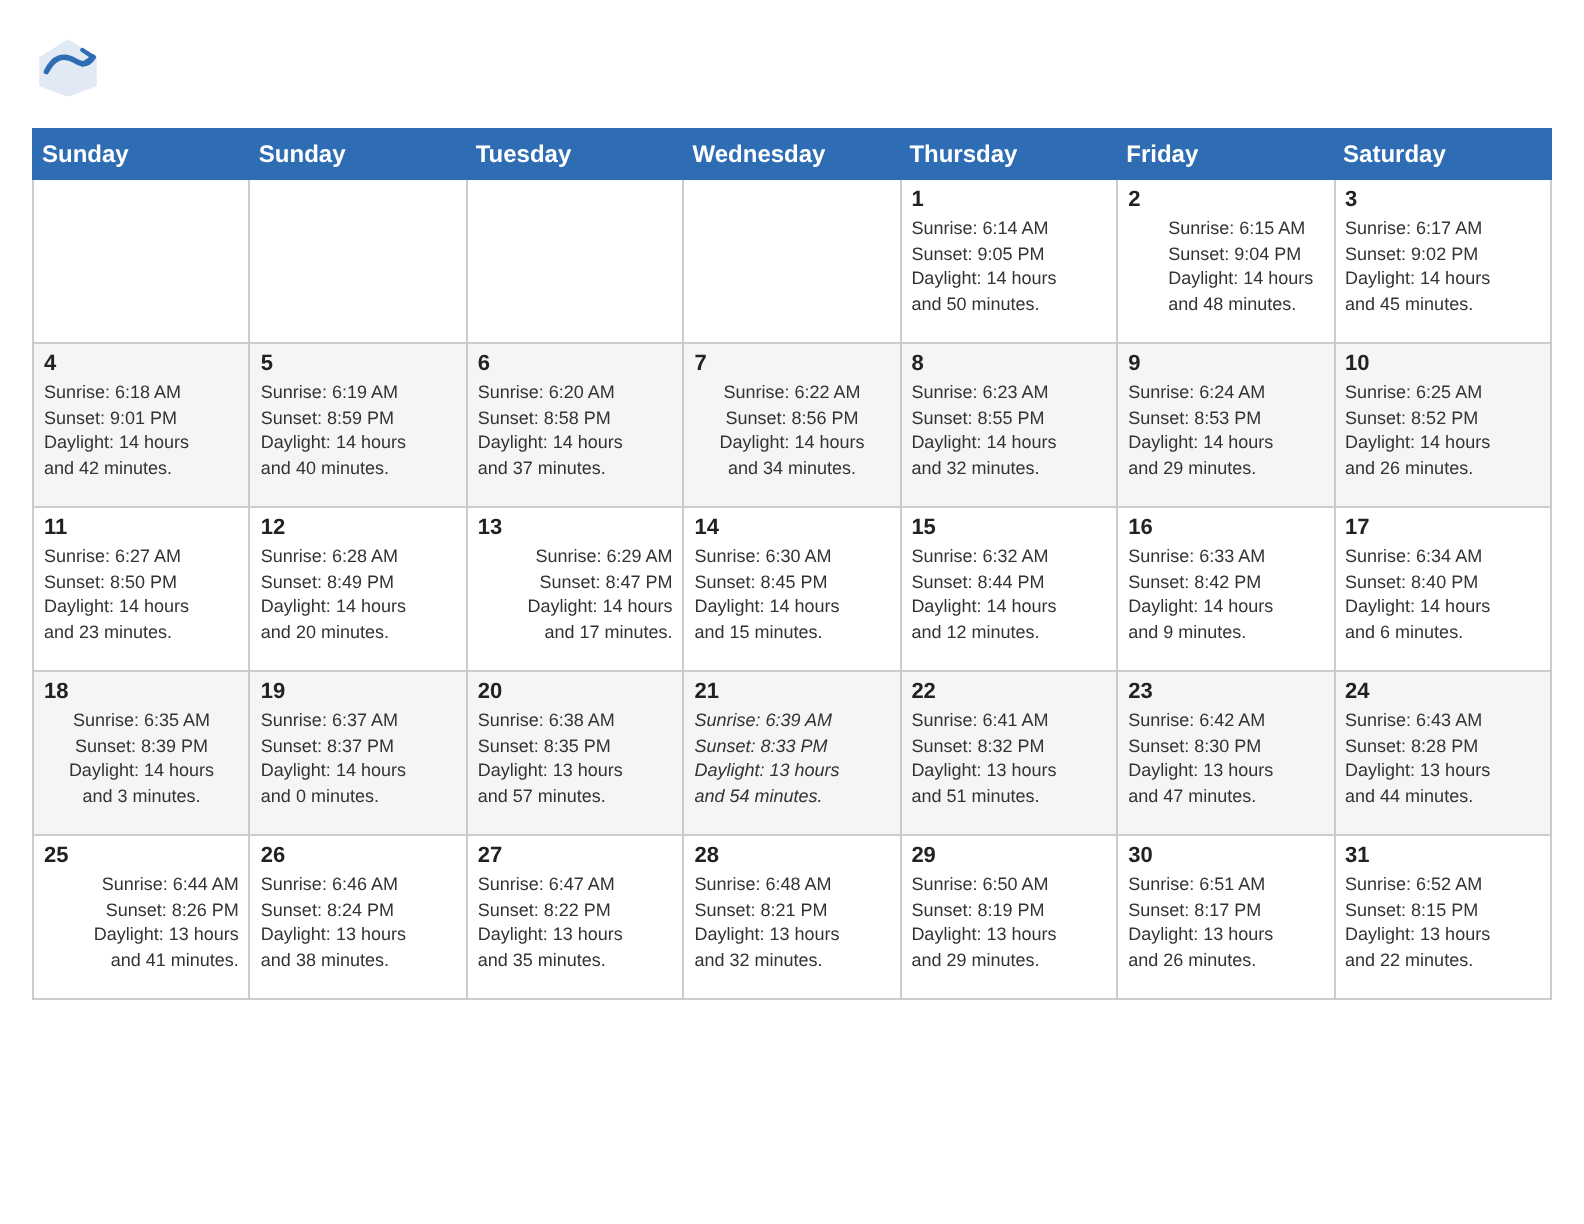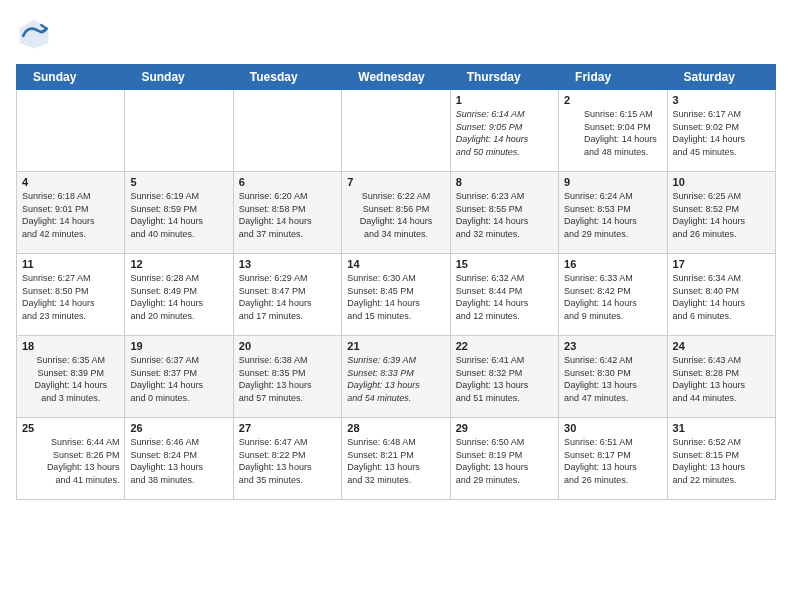--- a/index.html
+++ b/index.html
@@ -55,21 +55,21 @@
     table {
       width: 100%;
       border-collapse: collapse;
       table-layout: fixed;
     }
     th {
       background: #2e6db4;
       color: #fff;
       font-size: 12px;
       font-weight: bold;
-      padding: 5px 16px;
+      padding: 5px 4px;
       text-align: left;
       border: 1px solid #2e6db4;
     }
     td {
       border: 1px solid #ccc;
       vertical-align: top;
       padding: 4px 5px;
       font-size: 9.5px;
       color: #222;
       background: #fff;
@@ -127,21 +127,21 @@
       </tr>
   </thead>
   <tbody id="calendar-body">
   <tr>
         <td class="empty-cell"></td>
         <td class="empty-cell"></td>
         <td class="empty-cell"></td>
         <td class="empty-cell"></td>
         <td>
           <span class="day-num">1</span>
-          <div class="day-info" style="white-space: pre-line; font-style: italic;">Sunrise: 6:14 AM
+          <div class="day-info" style="white-space: pre-line;">Sunrise: 6:14 AM
 Sunset: 9:05 PM
 Daylight: 14 hours
 and 50 minutes.</div>
         </td>
         <td>
           <span class="day-num">2</span>
           <div class="day-info" style="white-space: pre-line; margin-left: 20px;">Sunrise: 6:15 AM
 Sunset: 9:04 PM
 Daylight: 14 hours
 and 48 minutes.</div>
@@ -215,21 +215,21 @@
         </td>
         <td>
           <span class="day-num">12</span>
           <div class="day-info" style="white-space: pre-line;">Sunrise: 6:28 AM
 Sunset: 8:49 PM
 Daylight: 14 hours
 and 20 minutes.</div>
         </td>
         <td>
           <span class="day-num">13</span>
-          <div class="day-info" style="white-space: pre-line;">Sunrise: 6:29 AM
+          <div class="day-info" style="white-space: pre-line; text-align: right;">Sunrise: 6:29 AM
 Sunset: 8:47 PM
 Daylight: 14 hours
 and 17 minutes.</div>
         </td>
         <td>
           <span class="day-num">14</span>
           <div class="day-info" style="white-space: pre-line;">Sunrise: 6:30 AM
 Sunset: 8:45 PM
 Daylight: 14 hours
 and 15 minutes.</div>

